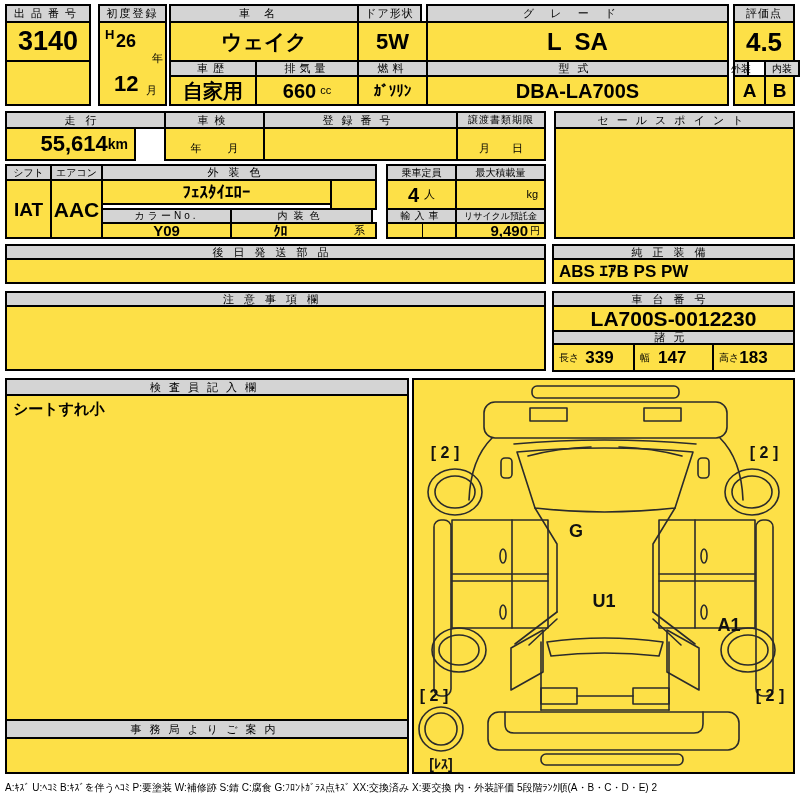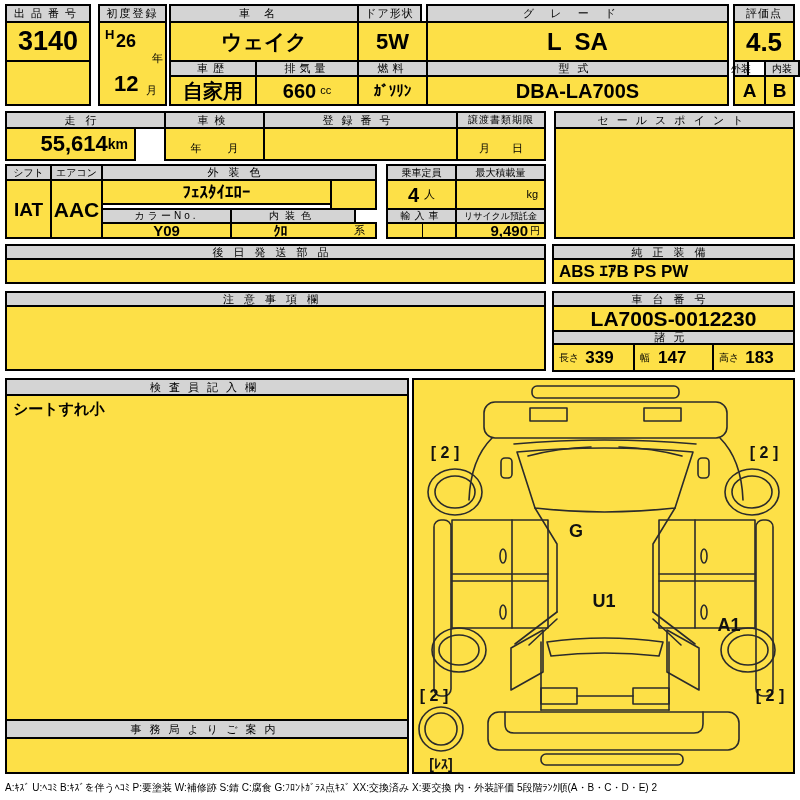--- a/index.html
+++ b/index.html
@@ -87,21 +87,21 @@
 <div class="c v" style="left:5px;top:179px;width:47px;height:60px;font-size:19px">IAT</div>
 <div class="h smallhdr" style="left:50px;top:164px;width:53px;height:17px">エアコン</div>
 <div class="c v" style="left:50px;top:179px;width:53px;height:60px;font-size:21px">AAC</div>
 
 <div class="h" style="left:101px;top:164px;width:276px;height:17px;letter-spacing:10px">外装色</div>
 <div class="c v" style="left:101px;top:179px;width:231px;height:26px;font-size:17px">ﾌｪｽﾀｲｴﾛｰ</div>
 <div class="c" style="left:330px;top:179px;width:47px;height:31px"></div>
 
 <div class="h smallhdr" style="left:101px;top:208px;width:131px;height:16px;letter-spacing:3px">カラーNo.</div>
 <div class="c v" style="left:101px;top:222px;width:131px;height:17px;font-size:15px">Y09</div>
-<div class="h smallhdr" style="left:230px;top:208px;width:126px;height:16px;letter-spacing:6px">内装色</div>
+<div class="h smallhdr" style="left:230px;top:208px;width:143px;height:16px;letter-spacing:6px">内装色</div>
 <div class="c v" style="left:230px;top:222px;width:147px;height:17px;font-size:14px">
   <span style="margin-right:46px">ｸﾛ</span>
   <span class="unit abs" style="right:10px">系</span>
 </div>
 
 <div class="h smallhdr" style="left:386px;top:164px;width:71px;height:17px">乗車定員</div>
 <div class="c v" style="left:386px;top:179px;width:71px;height:31px;gap:5px">
   <span style="font-size:20px">4</span>
   <span class="unit">人</span>
 </div>
@@ -130,21 +130,21 @@
 <div class="c v" style="left:552px;top:305px;width:243px;height:27px;font-size:21px">LA700S-0012230</div>
 <div class="h" style="left:552px;top:330px;width:243px;height:15px;letter-spacing:8px">諸元</div>
 <div class="c v left" style="left:552px;top:343px;width:83px;height:29px;gap:6px;padding-left:5px">
   <span class="unit" style="font-size:10px">長さ</span>
   <span style="font-size:17px">339</span>
 </div>
 <div class="c v left" style="left:633px;top:343px;width:81px;height:29px;gap:8px;padding-left:5px">
   <span class="unit" style="font-size:10px">幅</span>
   <span style="font-size:17px">147</span>
 </div>
-<div class="c v left" style="left:712px;top:343px;width:83px;height:29px;gap:6px;padding-left:5px">
+<div class="c v left" style="left:712px;top:343px;width:83px;height:29px;padding-left:5px">
   <span class="unit" style="font-size:10px">高さ</span>
   <span style="font-size:17px">183</span>
 </div>
 
 <div class="h" style="left:5px;top:378px;width:404px;height:18px;letter-spacing:8px">検査員記入欄</div>
 <div class="c" style="left:5px;top:394px;width:404px;height:327px;font-weight:bold;font-size:15px;padding:4px 6px">シートすれ小</div>
 <div class="h" style="left:5px;top:719px;width:404px;height:20px;letter-spacing:8px">事務局よりご案内</div>
 <div class="c" style="left:5px;top:737px;width:404px;height:37px"></div>
 
 <div class="c" style="left:412px;top:378px;width:383px;height:396px">

